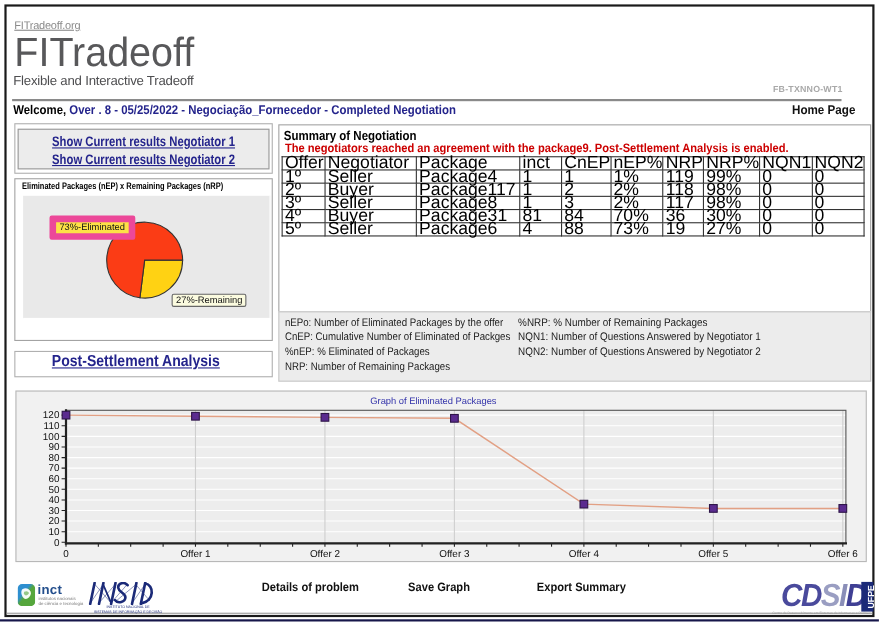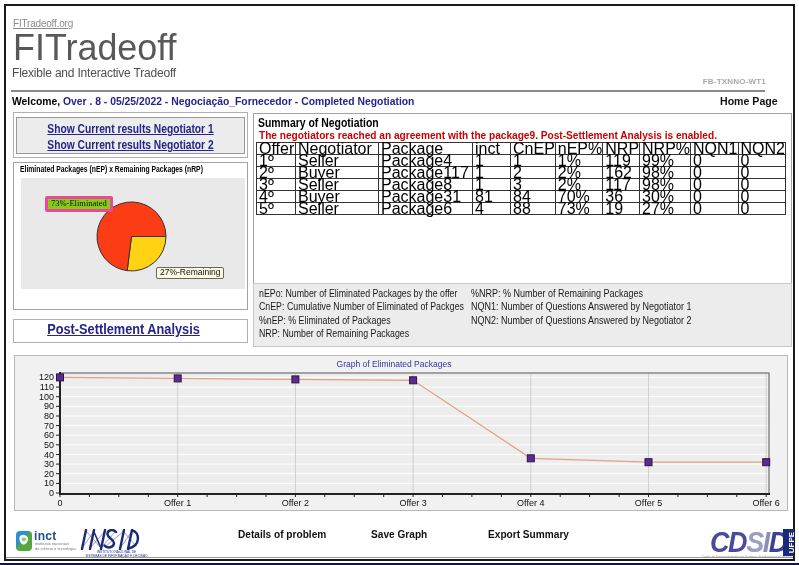--- a/index.html
+++ b/index.html
@@ -30,21 +30,21 @@
 <div class="abs navy" style="left:13px;top:138px;width:235px;text-align:center;font-size:12.5px;font-weight:bold;text-decoration:underline;transform:scaleX(0.82);transform-origin:center;">Show Current results Negotiator 2</div>
 
 <div class="abs" style="left:13px;top:162px;width:235px;height:148px;border:1px solid #a3a3a3;background:#fff;"></div>
 <div class="abs" style="left:20px;top:164px;font-size:8.5px;font-weight:bold;color:#000;white-space:nowrap;transform:scaleX(0.8);transform-origin:left;">Eliminated Packages (nEP) x Remaining Packages (nRP)</div>
 <div class="abs" style="left:21px;top:178px;width:225px;height:112px;background:#e9e9e9;border-right:1px solid #fff;border-bottom:1px solid #fff;"></div>
 <svg class="abs" style="left:21px;top:178px;" width="225" height="112" viewBox="0 0 225 112">
 
   <path d="M110.5,58.5 L145,58.5 A34.5,34.5 0 0 1 106.2,92.7 Z" fill="#ffd213" stroke="#333" stroke-width="1"></path>
   <path d="M110.5,58.5 L106.2,92.7 A34.5,34.5 0 1 1 145,58.5 Z" fill="#fb3c15" stroke="#333" stroke-width="1"></path>
 </svg>
-<div class="abs" style="left:45px;top:196px;background:#84cc16;border:3px solid #ec4899;border-radius:2px;font-size:8.5px;color:#111;white-space:nowrap;padding:0 3px;line-height:9.5px;font-family:Liberation Serif, serif;">73%-Eliminated</div>
+<div class="abs" style="left:45px;top:196px;background:#fde047;border:6px solid #ec4899;border-radius:2px;font-size:8.5px;color:#111;white-space:nowrap;padding:0 3px;line-height:9.5px;">73%-Eliminated</div>
 <div class="abs" style="left:156px;top:267px;background:#fbfbdf;border:1px solid #666;border-radius:2px;font-size:8.5px;color:#111;white-space:nowrap;padding:0 3px;line-height:9.5px;">27%-Remaining</div>
 
 <div class="abs" style="left:13px;top:319px;width:235px;height:24px;border:1px solid #b0b0b0;background:#fff;"></div>
 <div class="abs navy" style="left:6px;top:321px;width:235px;text-align:center;font-size:14.5px;font-weight:bold;text-decoration:underline;transform:scaleX(0.88);transform-origin:center;">Post-Settlement Analysis</div>
 
 <div class="abs" style="left:253px;top:113px;width:539px;height:171px;border:1px solid #a3a3a3;background:#fff;"></div>
 <div class="abs" style="left:258px;top:116px;font-size:12px;font-weight:bold;color:#000;white-space:nowrap;transform:scaleX(0.87);transform-origin:left;">Summary of Negotiation</div>
 <div class="abs" style="left:259px;top:129px;font-size:11px;font-weight:bold;color:#cc0000;white-space:nowrap;transform:scaleX(0.92);transform-origin:left;">The negotiators reached an agreement with the package9. Post-Settlement Analysis is enabled.</div>
 <table class="abs" style="left:256px;top:142px;border-collapse:collapse;font-size:16px;color:#000;" cellspacing="0">
   <tbody>
@@ -72,21 +72,21 @@
         <td>0</td>
         <td>0</td>
       </tr>
   <tr>
         <td>2º</td>
         <td>Buyer</td>
         <td>Package117</td>
         <td>1</td>
         <td>2</td>
         <td>2%</td>
-        <td>162</td>
+        <td>118</td>
         <td>98%</td>
         <td>0</td>
         <td>0</td>
       </tr>
   <tr>
         <td>3º</td>
         <td>Seller</td>
         <td>Package8</td>
         <td>1</td>
         <td>3</td>

